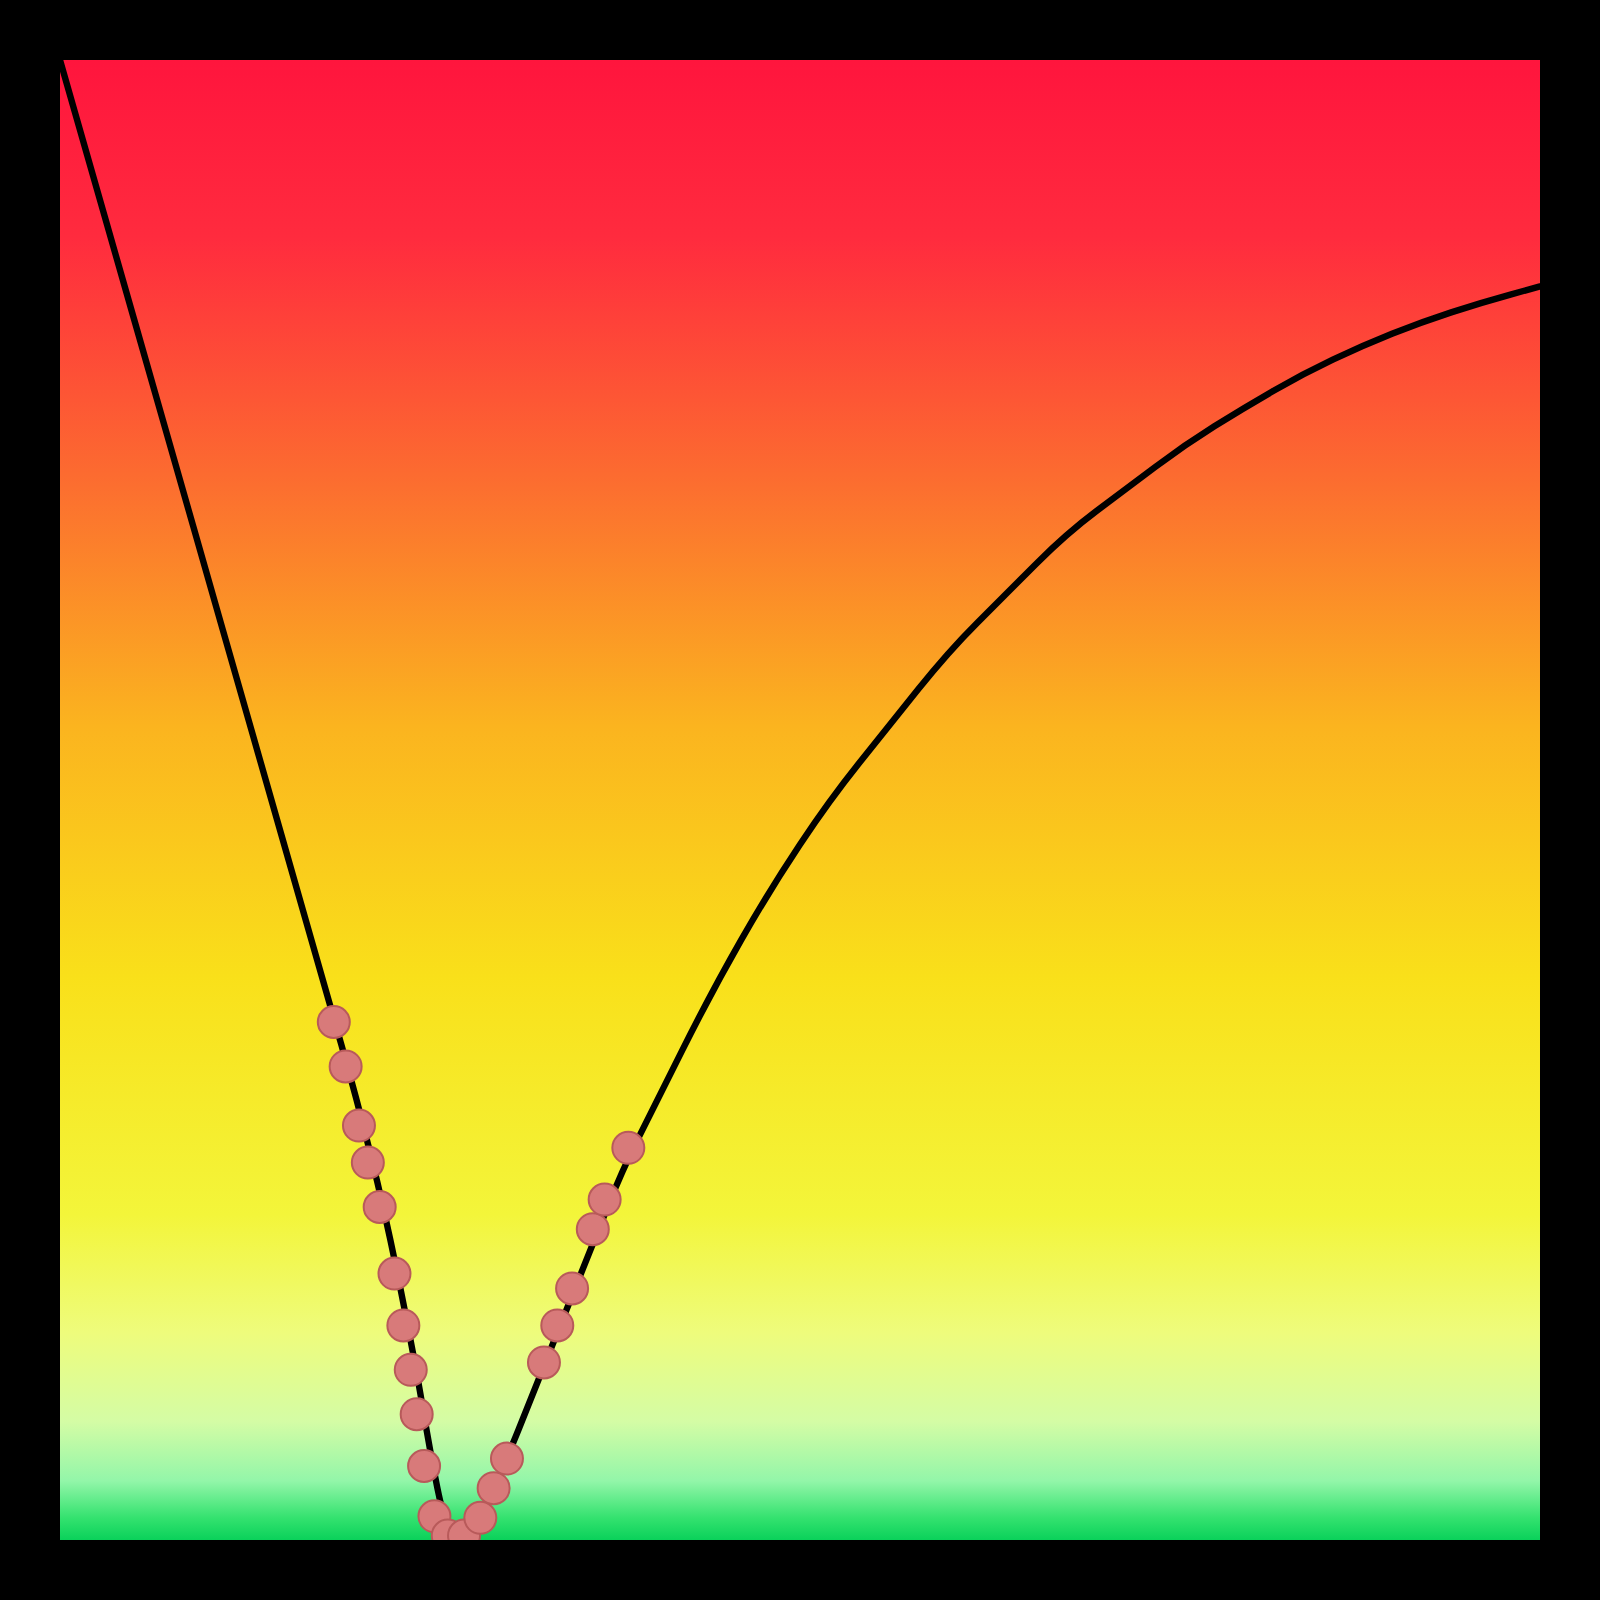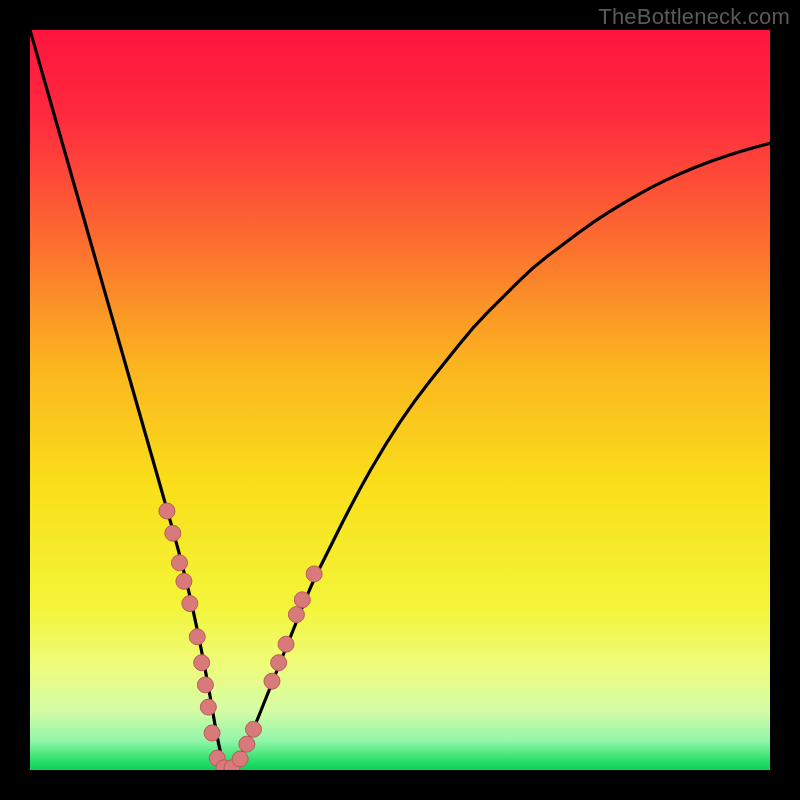--- a/index.html
+++ b/index.html
@@ -40,21 +40,20 @@
     font-size: 22px;
     font-weight: 500;
     color: #5a5a5a;
     letter-spacing: 0.2px;
   }
 </style>
 </head>
 <body>
 
 <div class="frame">
-  <div class="watermark">TheBottleneck.com</div>
   <div class="plot-area">
     <svg class="gradient-bg" viewBox="0 0 740 740" preserveAspectRatio="none">
       <defs>
         <linearGradient id="bg-grad" x1="0" y1="0" x2="0" y2="1">
             <stop offset="0.00%" stop-color="#ff153d"></stop>
             <stop offset="12.00%" stop-color="#ff2b3e"></stop>
             <stop offset="28.00%" stop-color="#fc6b30"></stop>
             <stop offset="45.00%" stop-color="#fbb41f"></stop>
             <stop offset="62.00%" stop-color="#f9e01a"></stop>
             <stop offset="78.00%" stop-color="#f3f53a"></stop>

